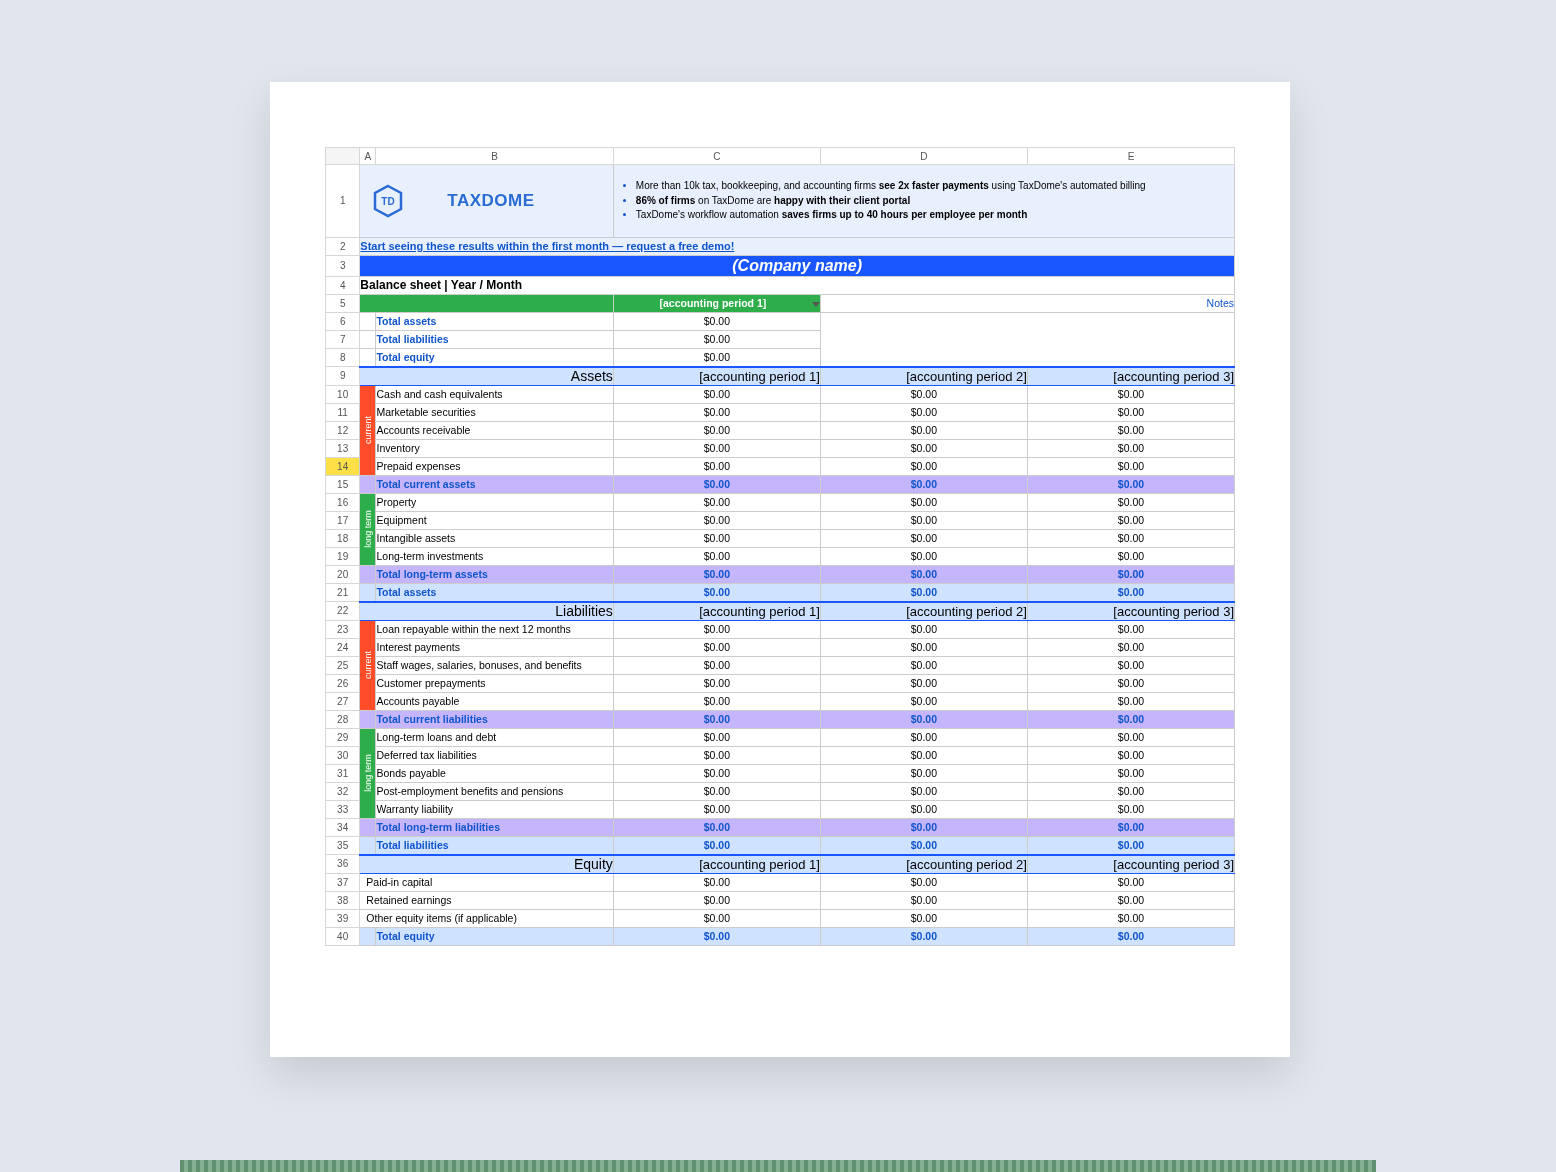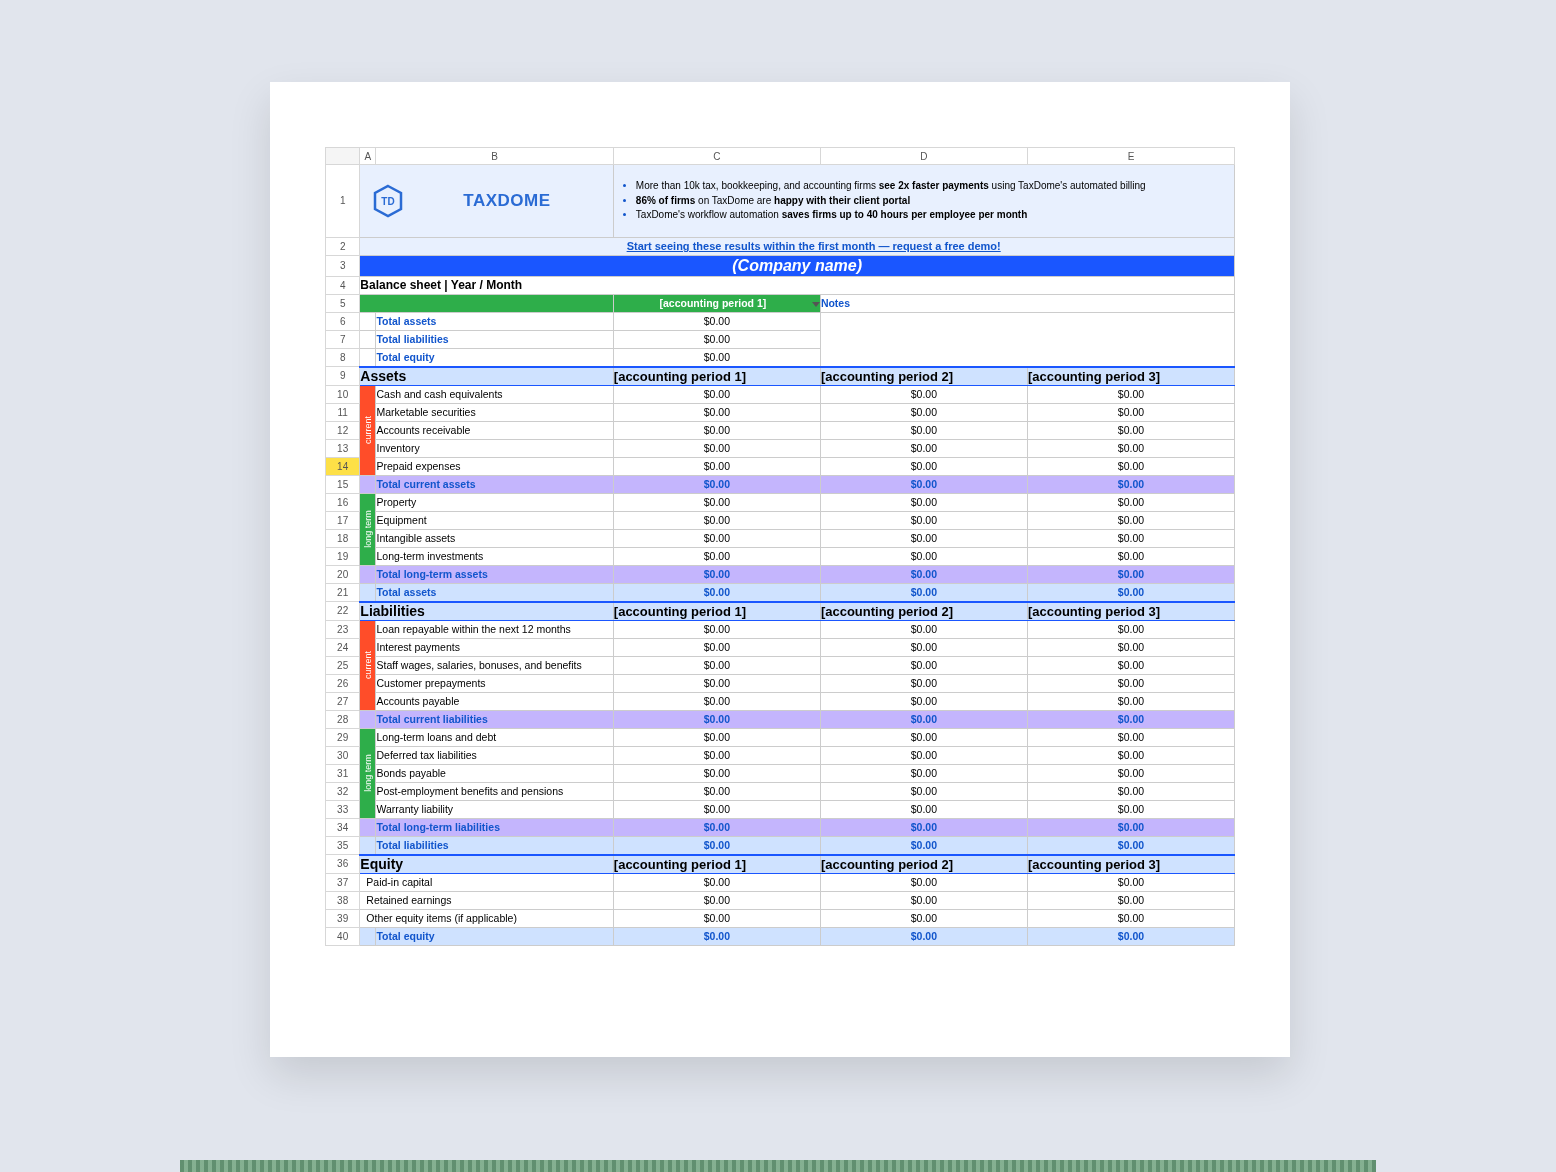--- a/index.html
+++ b/index.html
@@ -71,45 +71,44 @@
   .num { text-align: center; }
   .lbl { text-align: left; }
   .blue-text { color: #1155cc; font-weight: bold; }
   .banner-row td.cell {
     height: 62px;
     background: #e8f0fe;
     vertical-align: middle;
   }
   .demo-row td.cell {
     background: #e8f0fe;
-    text-align: center;
-    padding-left: 33px;
+    text-align: left;
   }
   .demo-link { color: #1155cc; text-decoration: underline; font-weight: bold; font-size: 11px;}
   .company-row td.cell {
     background: #1a56ff;
     color: #fff;
     font-style: italic;
     font-weight: bold;
     text-align: center;
     font-size: 16px;
     height: 20px;
   }
   .subtitle-row td.cell {
     text-align: left;
     font-weight: bold;
     font-size: 12px;
     background: #fff;
   }
   .green-hdr { background: #2eae4a !important; color: #fff; text-align: center; font-weight: bold; }
-  .notes-hdr { text-align: left; font-weight: bold; color: #1155cc; background: #fff; }
+  .notes-hdr { text-align: right; font-weight: normal; color: #1155cc; background: #fff; }
   .section-hdr td.cell {
     background: #cfe2ff;
-    font-weight: bold;
-    text-align: left;
+    font-weight: normal;
+    text-align: right;
     font-size: 13px;
     border-top: 2px solid #1a56ff;
     border-bottom: 1px solid #1a56ff;
   }
   .section-hdr td.cell.section-title { font-size: 14px; }
   .subtotal-row td.cell { background: #c4b5fd; color: #1155cc; font-weight: bold; }
   .grand-row td.cell { background: #cfe2ff; color: #1155cc; font-weight: bold; }
   .side-label {
     background: #ff4d29;
     color: #fff;
@@ -117,21 +116,21 @@
   }
   .side-label.green { background: #2eae4a; }
   .side-label span.vtext {
     position: absolute;
     left: 50%;
     top: 50%;
     transform: translate(-50%, -50%) rotate(-90deg);
     font-size: 9px;
     white-space: nowrap;
   }
-  .logo-wrap { display: flex; align-items: center; gap: 18px; padding-left: 10px;}
+  .logo-wrap { display: flex; align-items: center; gap: 2px; padding-left: 10px;}
   .logo-hex {
     width: 36px; height: 36px;
     display: flex; align-items: center; justify-content: center;
   }
   .logo-text { font-weight: 800; font-size: 17px; color: #2a6bd4; letter-spacing: 0.5px; margin-left: 39px;}
   .bullets { font-size: 10px; line-height: 1.45; padding: 4px 8px; }
   .bullets li { list-style: disc; margin-left: 14px; color: #1155cc;}
   .bullets li span { color: #000; }
   .bullets b { color: #000; }
   .dropdown-arrow {

